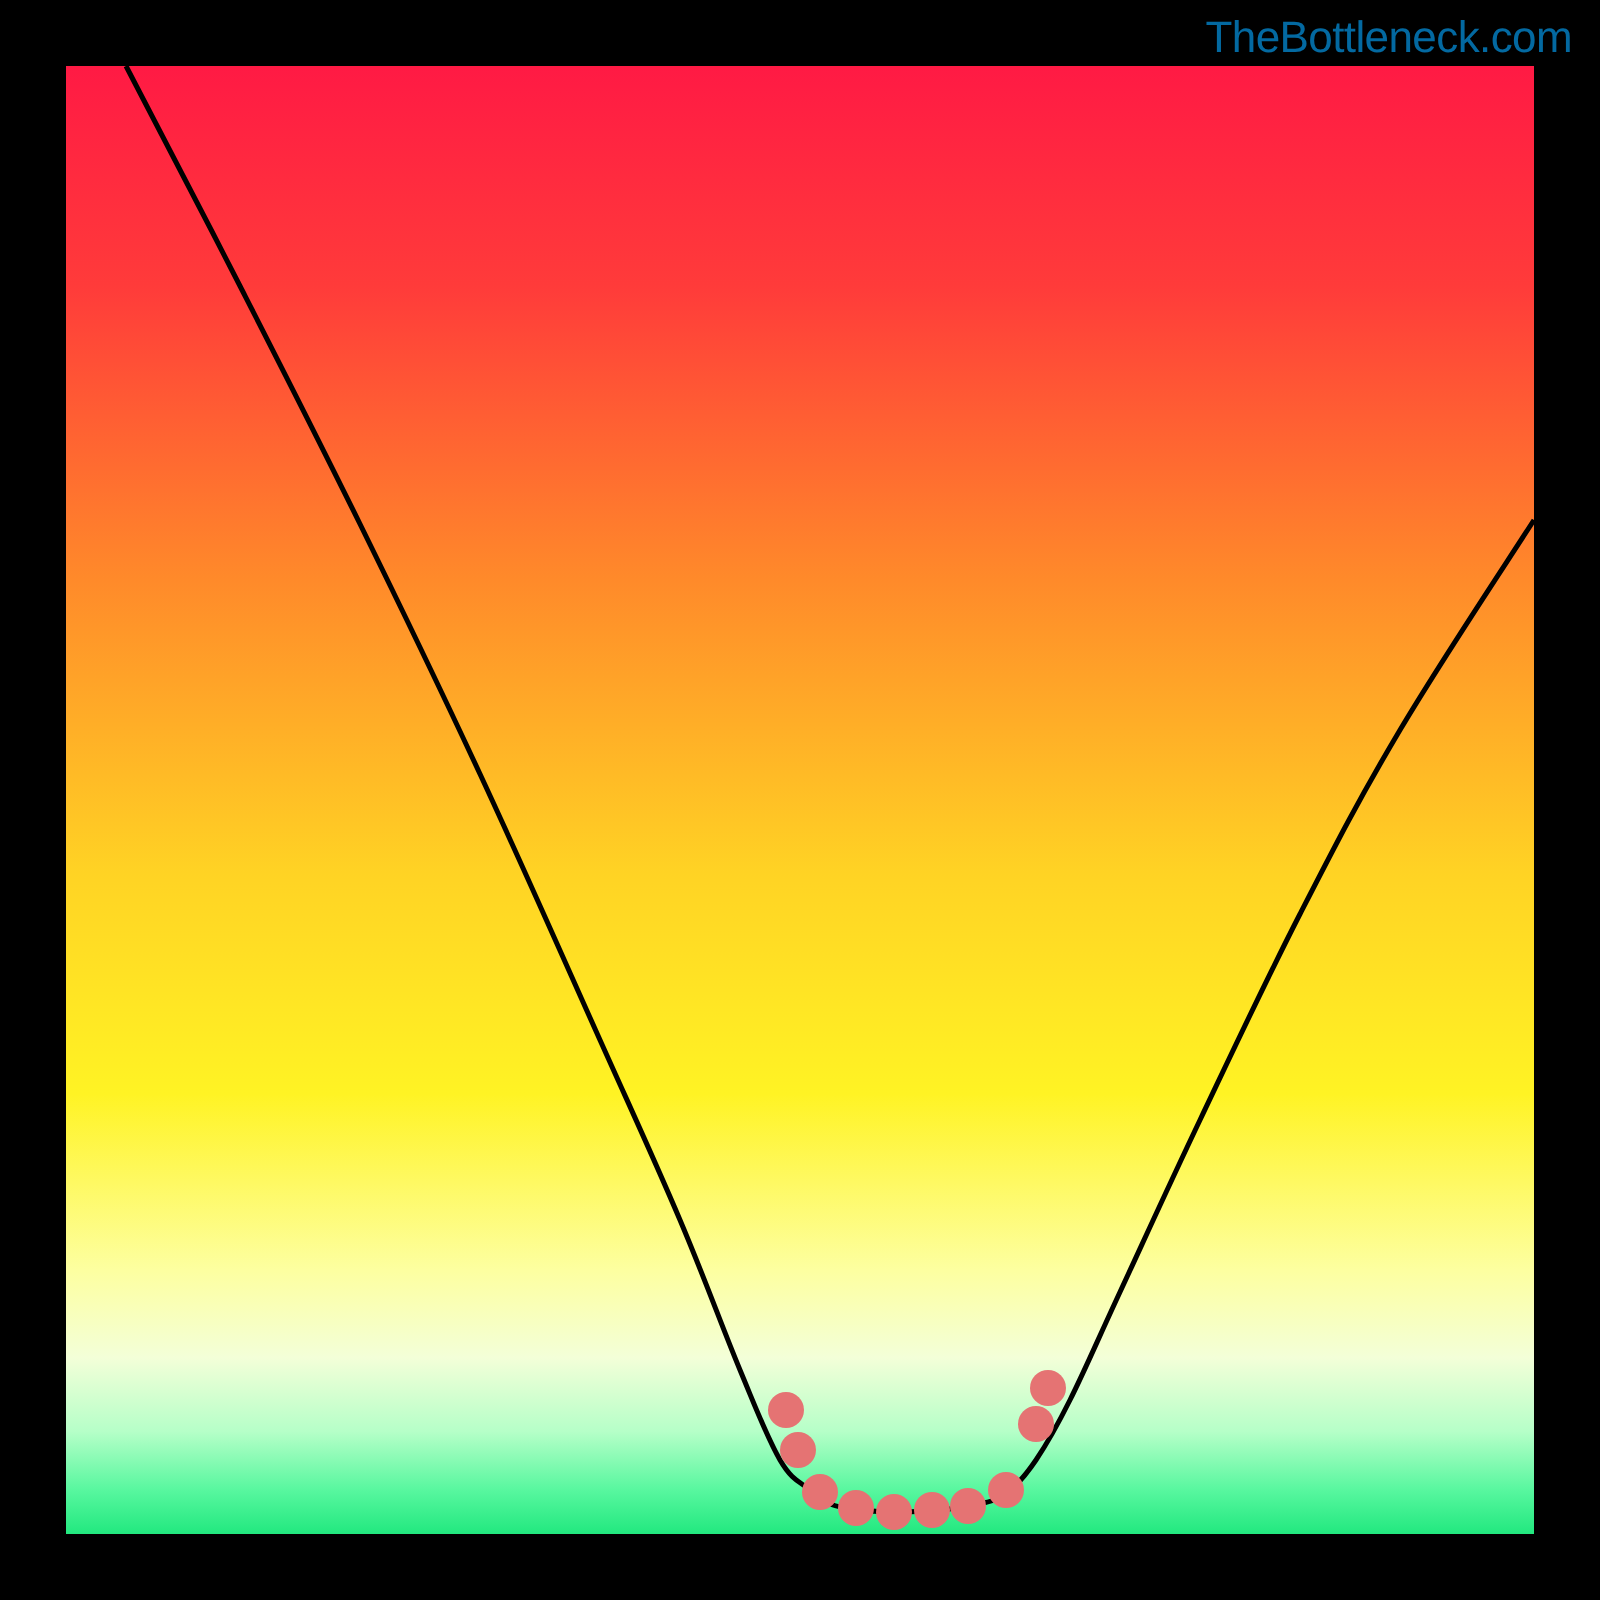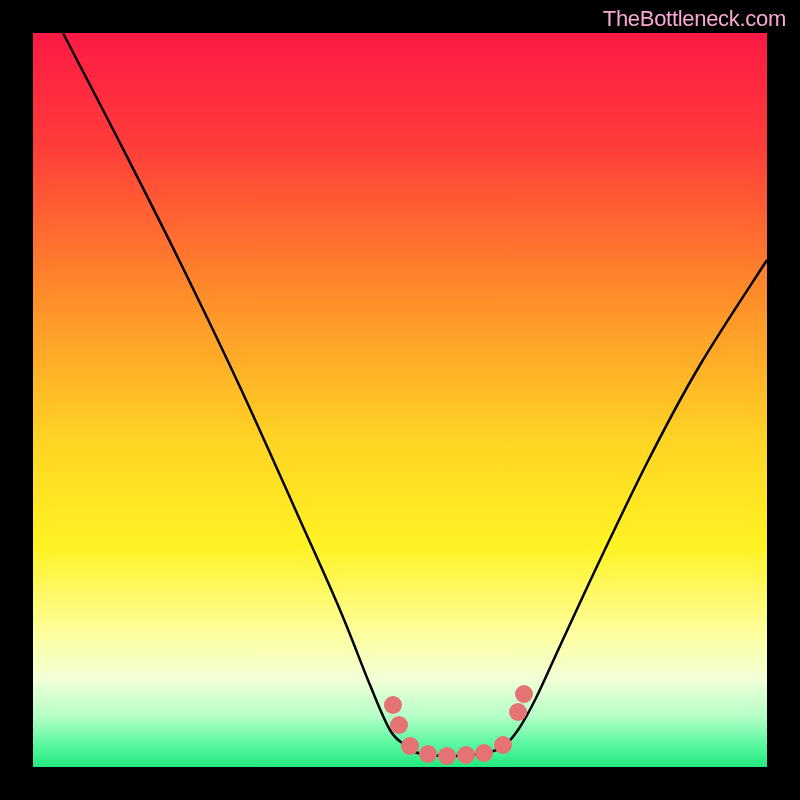--- a/index.html
+++ b/index.html
@@ -13,21 +13,21 @@
   }
   .chart-container {
     position: relative;
     width: 800px;
     height: 800px;
   }
   .watermark {
     position: absolute;
     top: 6px;
     right: 14px;
-    color: #f9a8d4;
+    color: #0369a1;
     font-size: 22px;
     font-weight: 500;
     z-index: 10;
     letter-spacing: -0.3px;
   }
   svg {
     display: block;
   }
 </style>
 </head>

